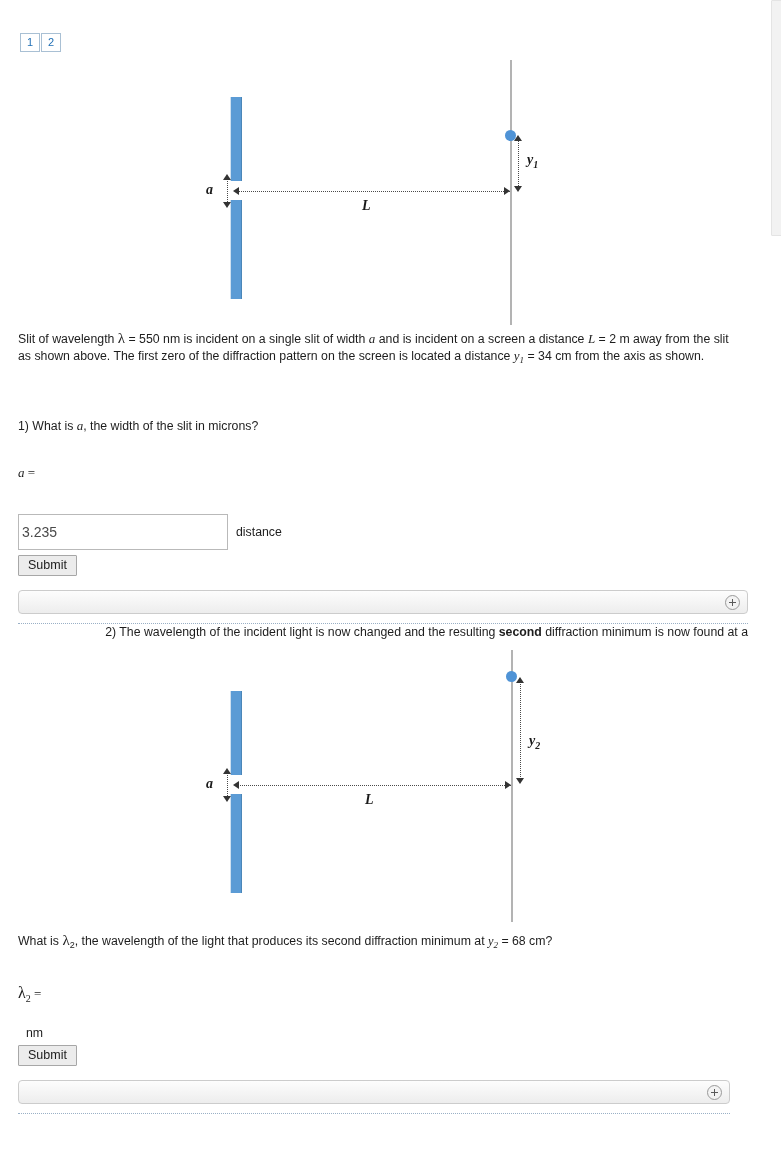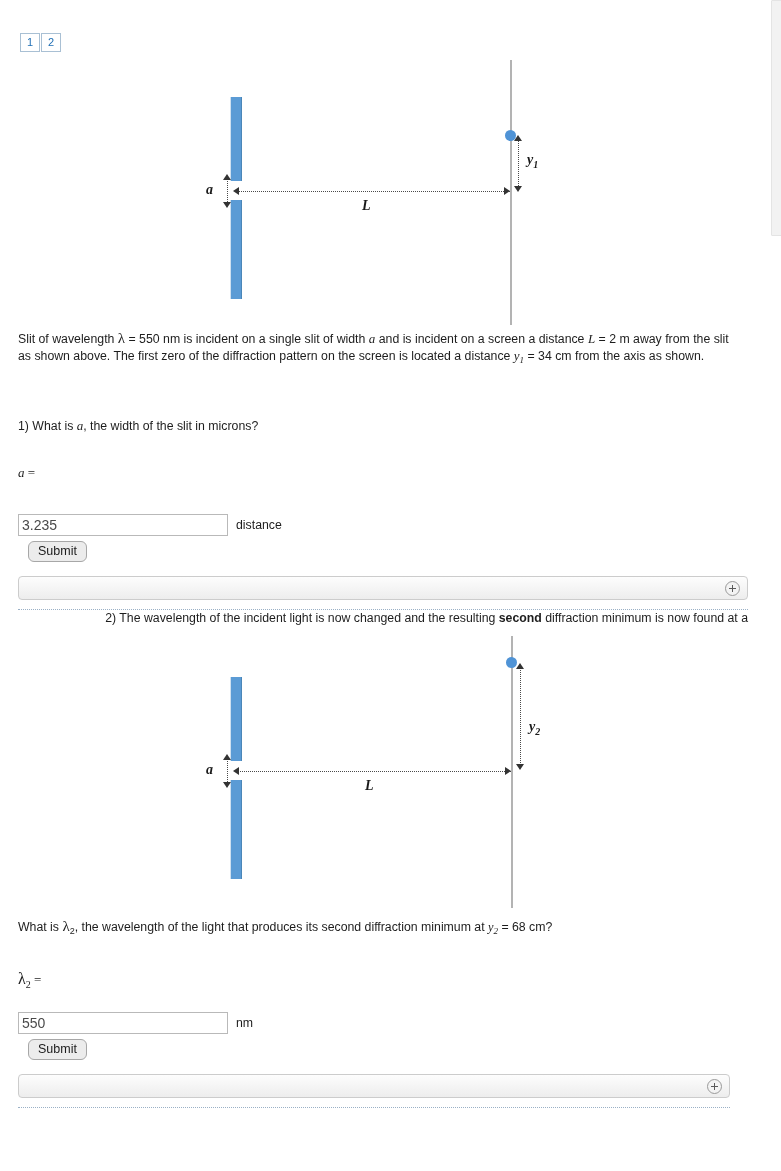--- a/index.html
+++ b/index.html
@@ -174,45 +174,45 @@
   .eqline .sub { font-size: 10px; vertical-align: sub; font-style: normal; }
   .eqline .lam { font-size: 16px; }
 
   
   .answer-row {
     margin: 0 18px;
     display: flex;
     align-items: center;
   }
   .ans-input {
-    width: 210px; height: 22px;
+    width: 210px; height: 36px;
     border: 1px solid #b9b9b9;
     background: #ffffff;
     font-family: "Liberation Sans", sans-serif;
     font-size: 14px;
     color: #4a4a4a;
     padding: 0 3px;
     outline: none;
   }
   .unit {
     margin-left: 8px;
     font-size: 12.3px;
     color: #1d1d1d;
   }
   .submit-btn {
     display: block;
-    margin: 5px 0 0 28px;
+    margin: 5px 0 0 18px;
     padding: 2px 9px 3px 9px;
     border: 1px solid #a7a7a7;
     background: #ececec;
     font-family: "Liberation Sans", sans-serif;
     font-size: 12.5px;
     color: #1c1c1c;
     cursor: pointer;
-    border-radius: 6px;
+    border-radius: 1px;
   }
 
   
   .hint-wrap { margin: 14px 18px 0 18px; }
   .hint-bar {
     position: relative;
     height: 24px;
     border: 1px solid #cccccc;
     border-radius: 4px;
     background: linear-gradient(to bottom, #fdfdfd 0%, #ededed 100%);
@@ -341,21 +341,20 @@
 
   <div class="q-text" style="margin-top:2px;">
     <span>What is </span><span class="lam" style="font-family:'Liberation Serif',serif;font-size:15px;">λ</span><span class="sub" style="font-size:9px;vertical-align:sub;">2</span><span>, the wavelength of the light that produces its second diffraction minimum at </span><i style="font-family:'Liberation Serif',serif;">y</i><i class="sub" style="font-family:'Liberation Serif',serif;font-size:9px;vertical-align:sub;">2</i><span> = 68 cm?</span>
   </div>
 
   <div class="eqline" style="margin-top:30px;">
     <span class="lam" style="font-style:normal;">λ</span><span class="sub">2</span><span style="font-style:normal;"> =</span>
   </div>
 
   <div class="answer-row" style="margin-top:22px;">
-    <input class="ans-input" type="text" value="550" style="">
     <span class="unit">nm</span>
   </div>
   <button class="submit-btn">Submit</button>
 
   <div class="hint-wrap" style="margin-right:36px;">
     <div class="hint-bar">
       <span class="plus-icon"></span>
     </div>
   </div>
   <div class="dotted-sep" style="margin-right:36px;"></div>

